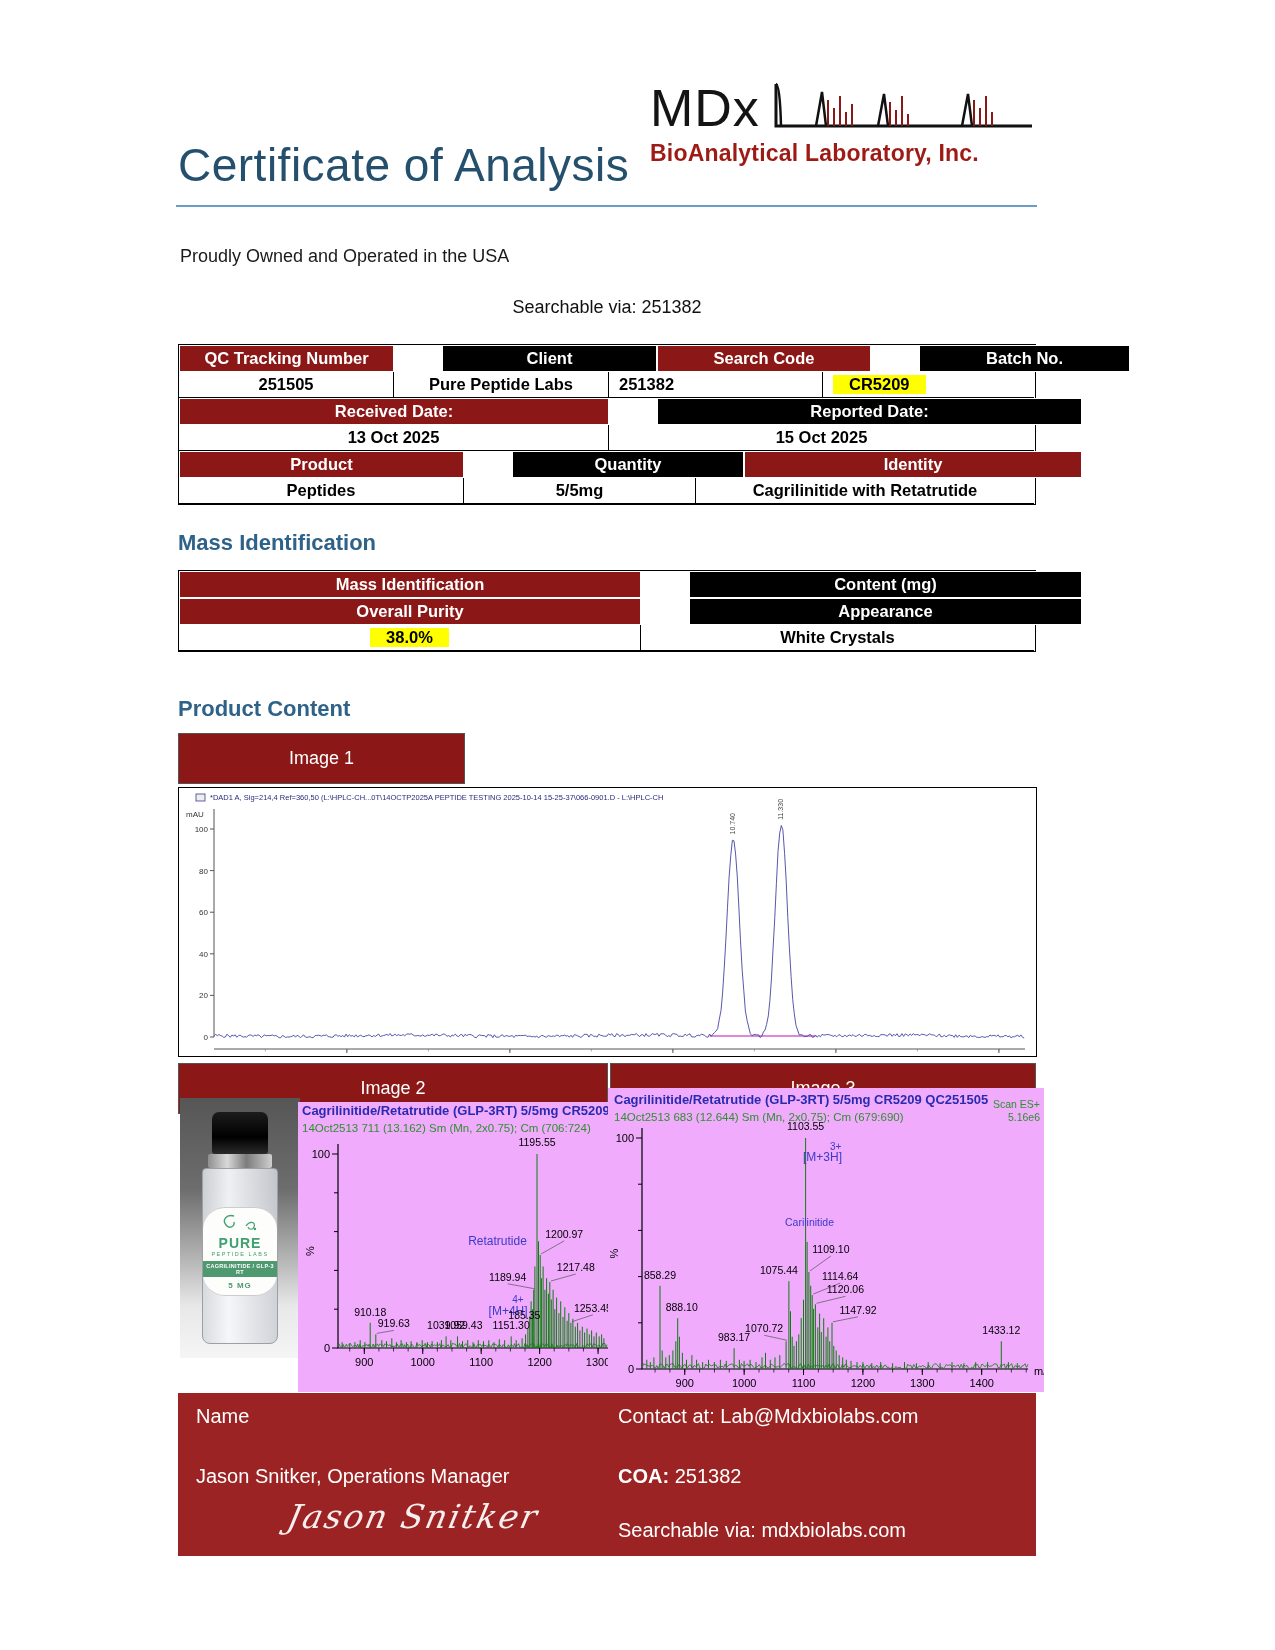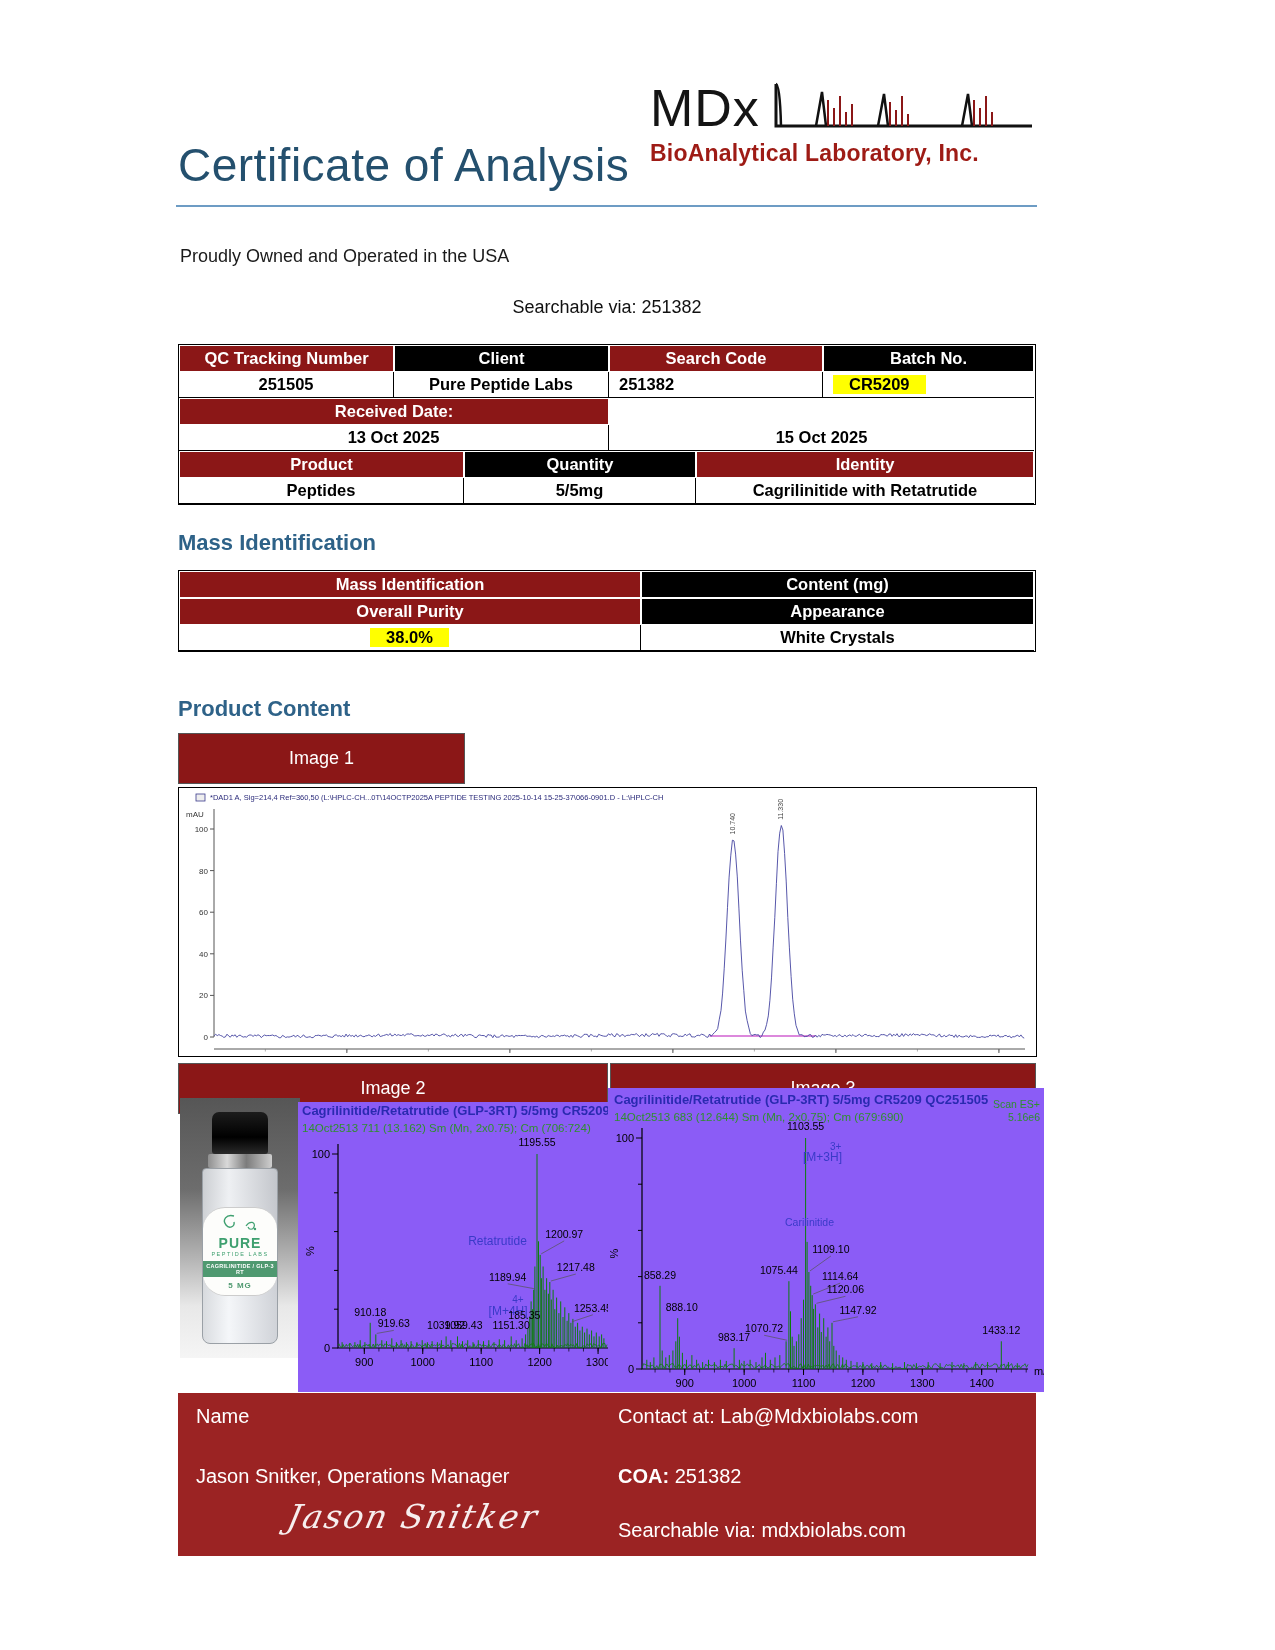--- a/index.html
+++ b/index.html
@@ -16,32 +16,32 @@
   .title-rule { position:absolute; left:176px; top:205px; width:861px; height:2px; background:#6d9cc4; }
   .tagline { position:absolute; left:180px; top:246px; font-size:18px; color:#1a1a1a; }
   .searchable { position:absolute; left:178px; top:297px; width:858px; text-align:center; font-size:18px; color:#111; }
 
   
   .tbl { position:absolute; left:178px; width:858px; border:1.5px solid #000; background:#fff; }
   .trow { display:flex; }
   .cell { flex:none; font-size:16.5px; padding:3px 0; overflow:hidden; white-space:nowrap; }
   .hc { color:#fff; font-weight:700; text-align:center; border:1.5px solid #fff; }
   .hc.red { background:#8b1717; }
-  .hc.blk { background:#000; }
+  .hc.blk { background:#000;margin-left:48px; }
   .vc { font-weight:700; color:#000; text-align:center; border-right:1px solid #000; border-bottom:1px solid #000; }
   .vc:last-child { border-right:none; }
   .vc.left { text-align:left; padding-left:10px; }
   .hl { display:inline-block; background:#ffff00; padding:0 16px; }
 
   .sec-head { position:absolute; left:178px; font-size:22px; font-weight:700; color:#2e6288; }
   .img-bar { position:absolute; background:#8b1717; border:1.5px solid #555;
              color:#fff; font-size:18px; text-align:center; padding:14px 0; }
 
   
-  .chartbox { position:absolute; background:#8b5cf6; }
+  .chartbox { position:absolute; background:#f0abfc; }
 
   
   .photo { position:absolute; left:180px; top:1098px; width:120px; height:260px;
            background:linear-gradient(180deg,#565656 0%,#6d6d6d 35%,#b5b5b5 62%,#e8e8e8 80%,#f5f5f5 100%);
            overflow:hidden; }
   .vial { position:absolute; left:22px; top:14px; width:76px; }
   .cap { width:56px; height:42px; margin:0 auto; background:linear-gradient(180deg,#1c1c1c,#000 60%,#2a2a2a); border-radius:7px 7px 3px 3px; }
   .collar { width:64px; height:14px; margin:0 auto; background:linear-gradient(90deg,#8f8f8f,#d9d9d9 30%,#7c7c7c 60%,#cfcfcf); border-radius:2px; }
   .glass { width:76px; height:176px; margin-top:0; background:linear-gradient(90deg,rgba(215,218,222,.9),rgba(245,247,250,.95) 35%,rgba(205,208,214,.9));
            border:1px solid #9aa0a6; border-radius:4px 4px 8px 8px; position:relative; }
@@ -113,20 +113,21 @@
       <div class="cell hc blk" style="width:211px">Batch No.</div>
     </div>
     <div class="trow">
       <div class="cell vc" style="width:215px">251505</div>
       <div class="cell vc" style="width:215px">Pure Peptide Labs</div>
       <div class="cell vc left" style="width:214px">251382</div>
       <div class="cell vc left" style="width:211px"><span class="hl">CR5209</span></div>
     </div>
     <div class="trow">
       <div class="cell hc red" style="width:430px">Received Date:</div>
+      <div class="cell hc blk" style="width:425px">Reported Date:</div>
     </div>
     <div class="trow">
       <div class="cell vc" style="width:430px">13 Oct 2025</div>
       <div class="cell vc" style="width:425px">15 Oct 2025</div>
     </div>
     <div class="trow">
       <div class="cell hc red" style="width:285px">Product</div>
       <div class="cell hc blk" style="width:232px">Quantity</div>
       <div class="cell hc red" style="width:338px">Identity</div>
     </div>

